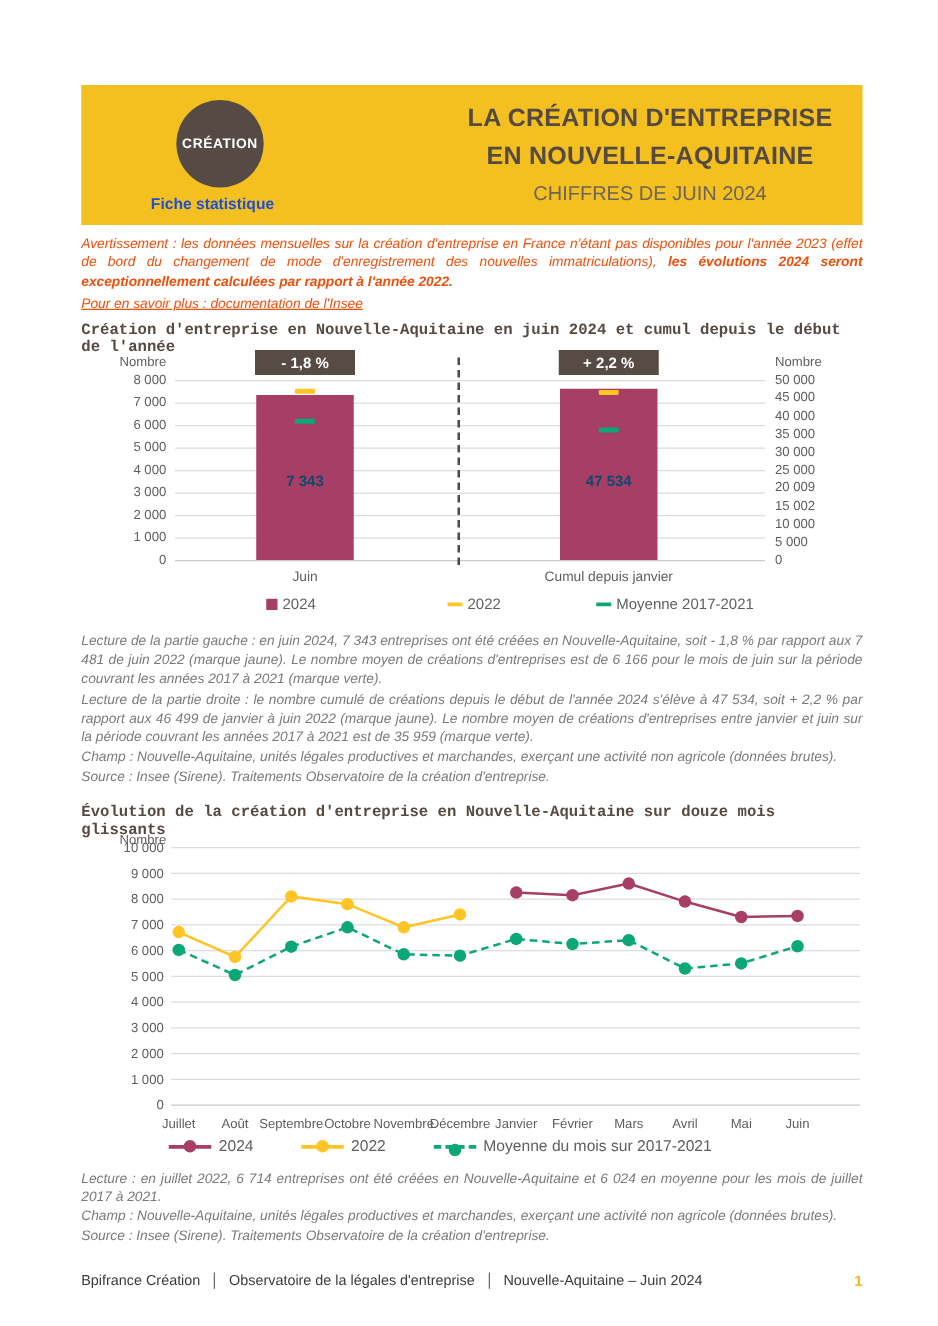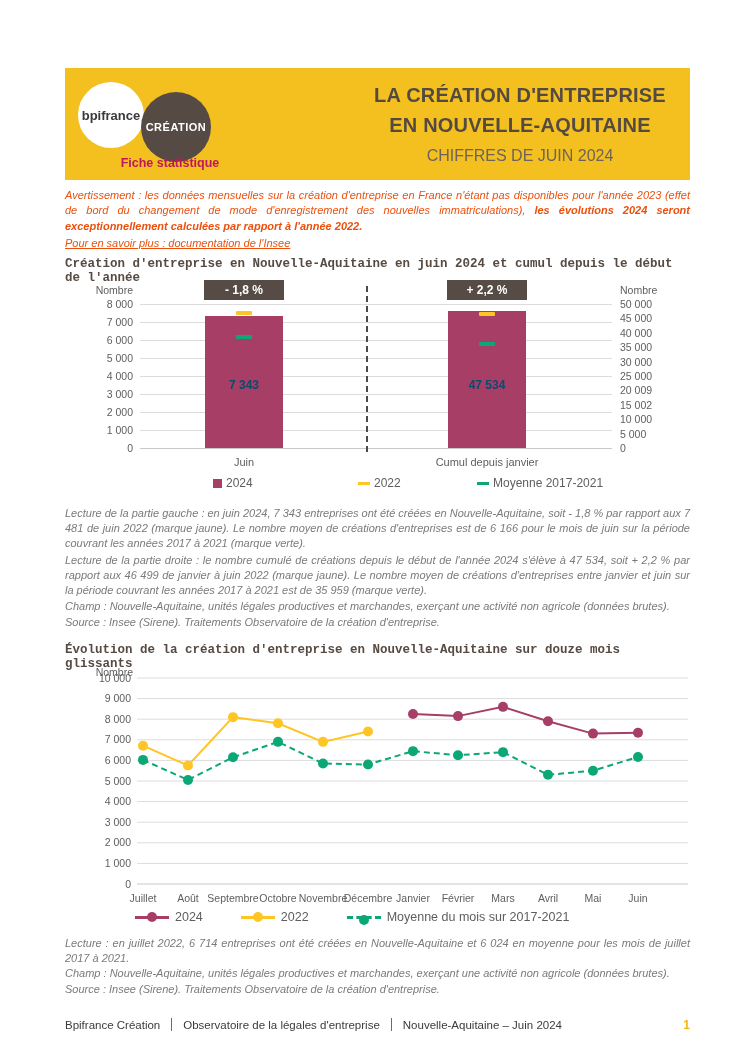--- a/index.html
+++ b/index.html
@@ -3,24 +3,24 @@
 <meta charset="utf-8">
 <style>
   html,body{margin:0;padding:0;background:#e9e9e9;}
   .page{position:relative;width:750px;height:1061px;background:#ffffff;margin:0 auto;
         font-family:"Liberation Sans",sans-serif;overflow:hidden;}
   
   .header{position:absolute;left:65px;top:68px;width:625px;height:112px;background:#F3C01F;}
   .logo-circle{position:absolute;border-radius:50%;display:flex;align-items:center;justify-content:center;}
   .logo-white{left:13px;top:14px;width:66px;height:66px;background:#ffffff;}
   .logo-white span{font-weight:bold;font-size:13px;color:#3a3a3a;}
-  .logo-brown{left:76px;top:24px;width:70px;height:70px;background:#564B44;}
+  .logo-brown{left:76px;top:12px;width:70px;height:70px;background:#564B44;}
   .logo-brown span{font-weight:bold;font-size:11px;color:#ffffff;letter-spacing:.5px;}
   .tagline{position:absolute;left:20px;top:88px;width:170px;text-align:center;
-           font-weight:bold;font-size:12.5px;color:#be185d;}
+           font-weight:bold;font-size:12.5px;color:#1d4ed8;}
   .title-block{position:absolute;left:295px;top:12px;width:320px;text-align:center;}
   .title-line{font-size:20px;font-weight:800;color:#554A42;line-height:30px;letter-spacing:.2px;}
   .subtitle{font-size:16px;font-weight:400;color:#6D635A;line-height:28px;margin-top:2px;}
   
   .warning{position:absolute;left:65px;top:188px;width:625px;font-size:11px;font-style:italic;
            color:#EB500D;line-height:1.4;text-align:justify;}
   .warning b{font-weight:bold;}
   .insee-link{position:absolute;left:65px;top:237px;font-size:11px;font-style:italic;
               color:#EB500D;text-decoration:underline;}
   .section-title{position:absolute;left:65px;width:625px;font-size:12.5px;font-weight:bold;color:#564A43;font-family:Liberation Mono, monospace;}
@@ -55,23 +55,20 @@
           font-size:11.5px;color:#3B3B3B;}
   .fsep{width:1px;height:13px;background:#6b6b6b;margin:0 11px;}
   .page-num{position:absolute;right:0;top:0;font-size:12px;font-weight:bold;color:#F2B718;}
 </style>
 </head>
 <body>
 
 <div class="page">
 
   <div class="header">
-    <div class="logo-circle logo-white">
-      <span>bpifrance</span>
-    </div>
     <div class="logo-circle logo-brown">
       <span>CRÉATION</span>
     </div>
     <div class="tagline">Fiche statistique</div>
     <div class="title-block">
       <div class="title-line">LA CRÉATION D'ENTREPRISE</div>
       <div class="title-line">EN NOUVELLE-AQUITAINE</div>
       <div class="subtitle">CHIFFRES DE JUIN 2024</div>
     </div>
   </div>

